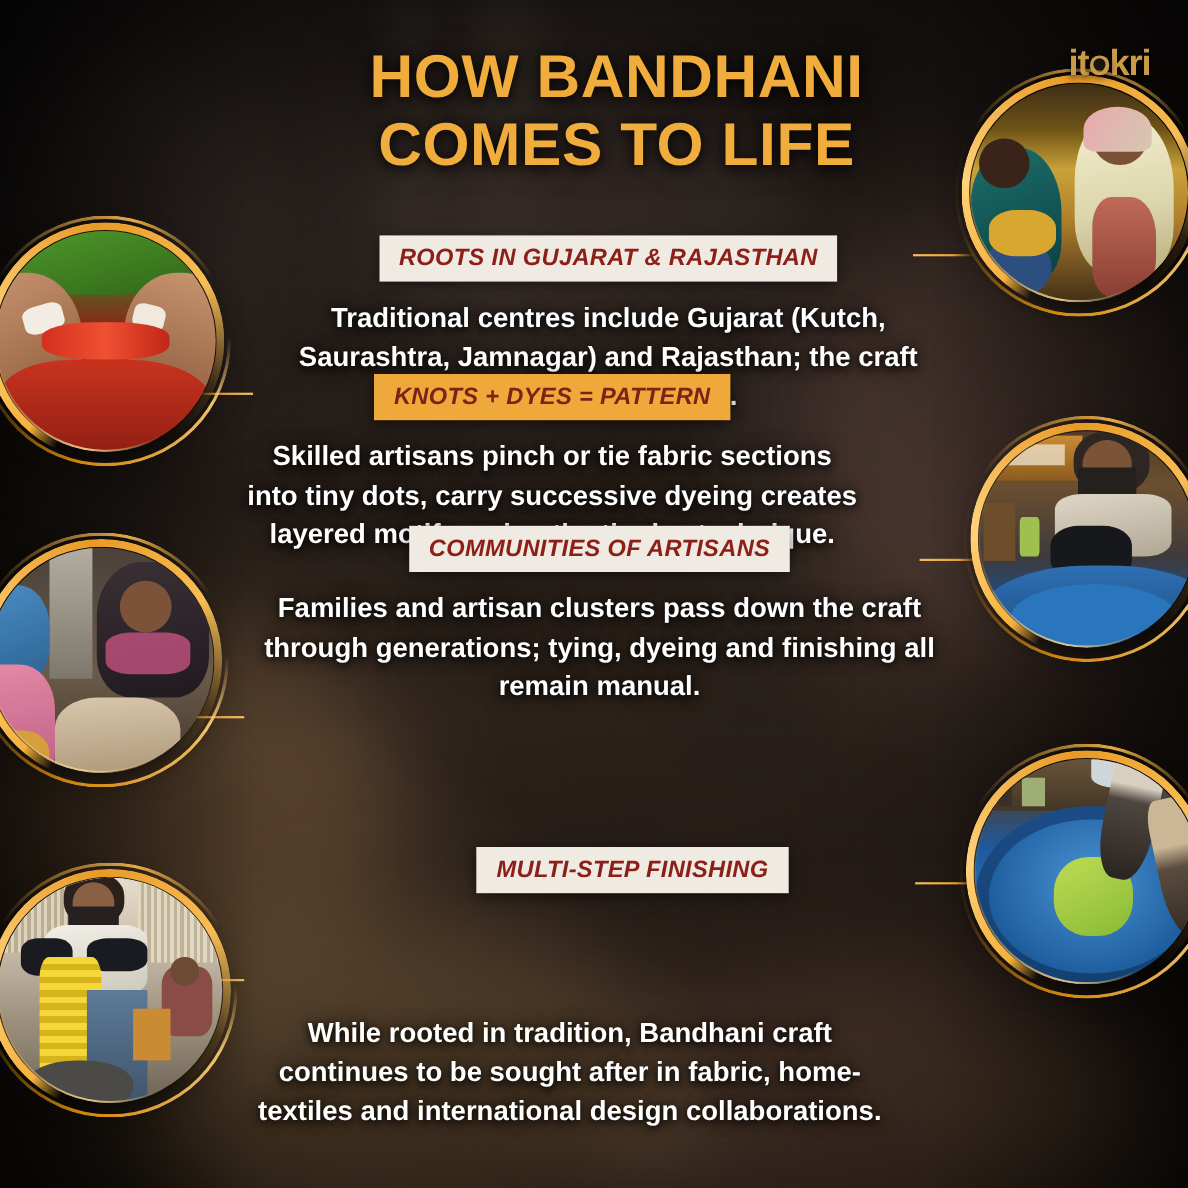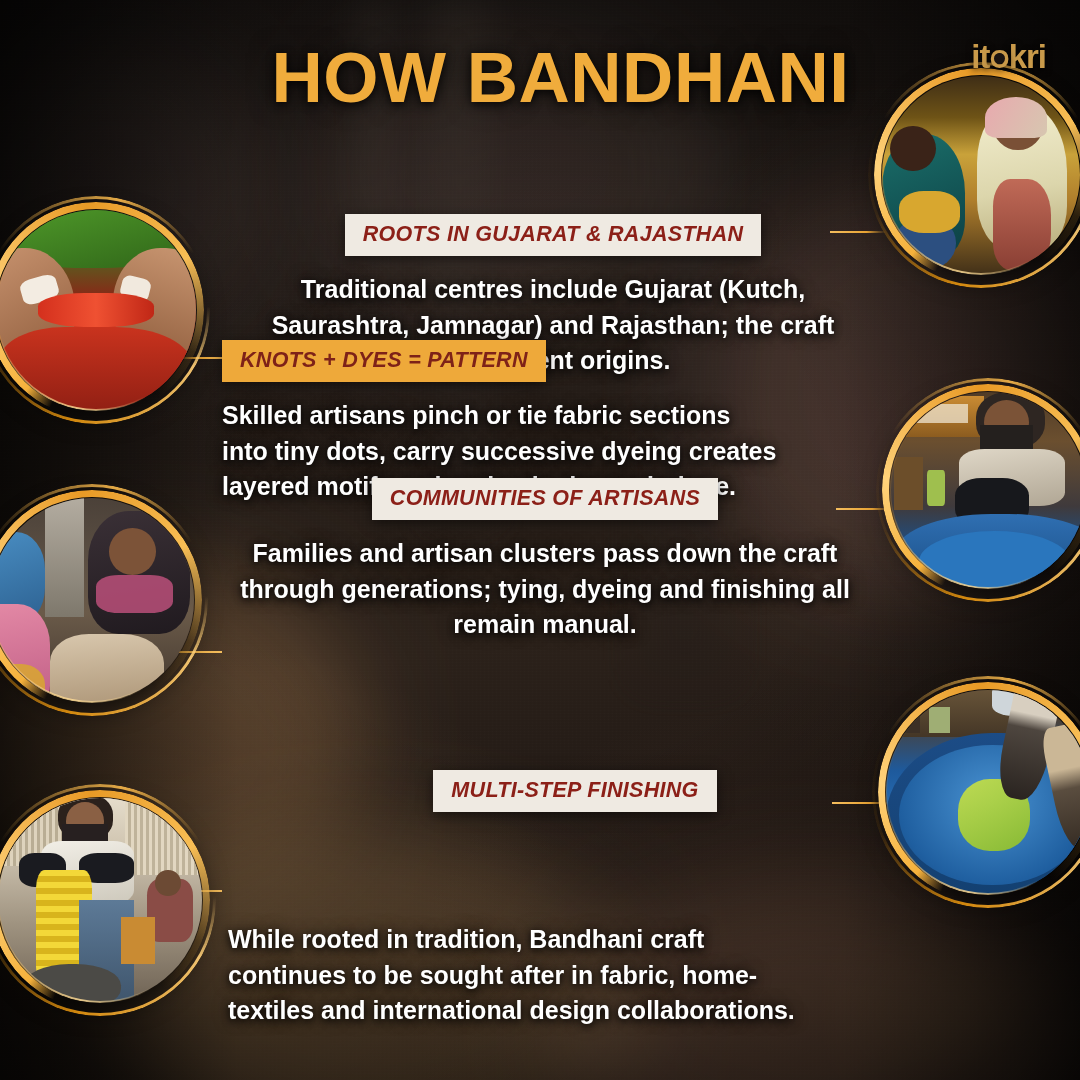--- a/index.html
+++ b/index.html
@@ -66,21 +66,21 @@
     top: 38px;
     left: 0;
     width: 1080px;
     text-align: center;
     z-index: 30;
   }
   .title-line {
     display: block;
     font-family: "Liberation Sans", sans-serif;
     font-weight: bold;
-    font-size: 71px;
+    font-size: 55px;
     letter-spacing: 0.5px;
     line-height: 1.13;
     color: #F0AC3C;
     text-shadow: 0 2px 10px rgba(0,0,0,.85), 0 0 26px rgba(0,0,0,.6);
     padding-left: 41px;
   }
 
   .brand-logo {
     position: absolute;
     top: 38px;
@@ -225,21 +225,21 @@
   .body-text {
     margin-top: 16px;
     font-family: "Liberation Sans", sans-serif;
     font-weight: bold;
     font-size: 25px;
     line-height: 1.42;
     color: #FFFFFF;
     text-shadow: 0 2px 7px rgba(0,0,0,.92), 0 0 16px rgba(0,0,0,.65);
   }
   .align-right { text-align: center; }
-  .align-left  { text-align: left; }
+  .align-left  { text-align: center; }
 </style>
 </head>
 <body>
 
 <div id="poster">
 
   <div class="bg-texture">
     <div class="bg-blob" style="left:-60px;  top:560px;  width:420px; height:360px; background:#6b4a2a;"></div>
     <div class="bg-blob" style="left:120px;  top:840px;  width:520px; height:320px; background:#7a5a36;"></div>
     <div class="bg-blob" style="left:560px;  top:880px;  width:520px; height:300px; background:#5d4130;"></div>
@@ -249,20 +249,21 @@
     <div class="bg-streak" style="left:360px; top:0px; width:26px; height:420px; background:linear-gradient(180deg,#5b5048,#2a2422);"></div>
     <div class="bg-streak" style="left:430px; top:0px; width:60px; height:520px; background:linear-gradient(180deg,#4b4239,#241e1c);"></div>
     <div class="bg-streak" style="left:640px; top:120px; width:90px; height:560px; background:linear-gradient(180deg,#3c332f,#201a18); opacity:.28;"></div>
     <div class="bg-streak" style="left:840px; top:940px; width:240px; height:140px; background:radial-gradient(ellipse at center,#8a6b46,rgba(0,0,0,0)); opacity:.3;"></div>
     <div class="bg-grain"></div>
     <div class="bg-vignette"></div>
   </div>
 
   <div class="title-wrap">
     <span class="title-line">HOW BANDHANI</span>
+    <span class="title-line">COMES TO LIFE</span>
   </div>
 
   <div class="brand-logo">
     <span>it</span><span class="dot-o">o</span><span>kri</span>
   </div>
 
   <div class="photo" style="left:868px; top:62px; width:226px; height:226px;">
     <div class="disc">
       <div class="scene" style="background:
            radial-gradient(circle at 62% 34%, #f2e6c2 0 8%, rgba(0,0,0,0) 9%),

